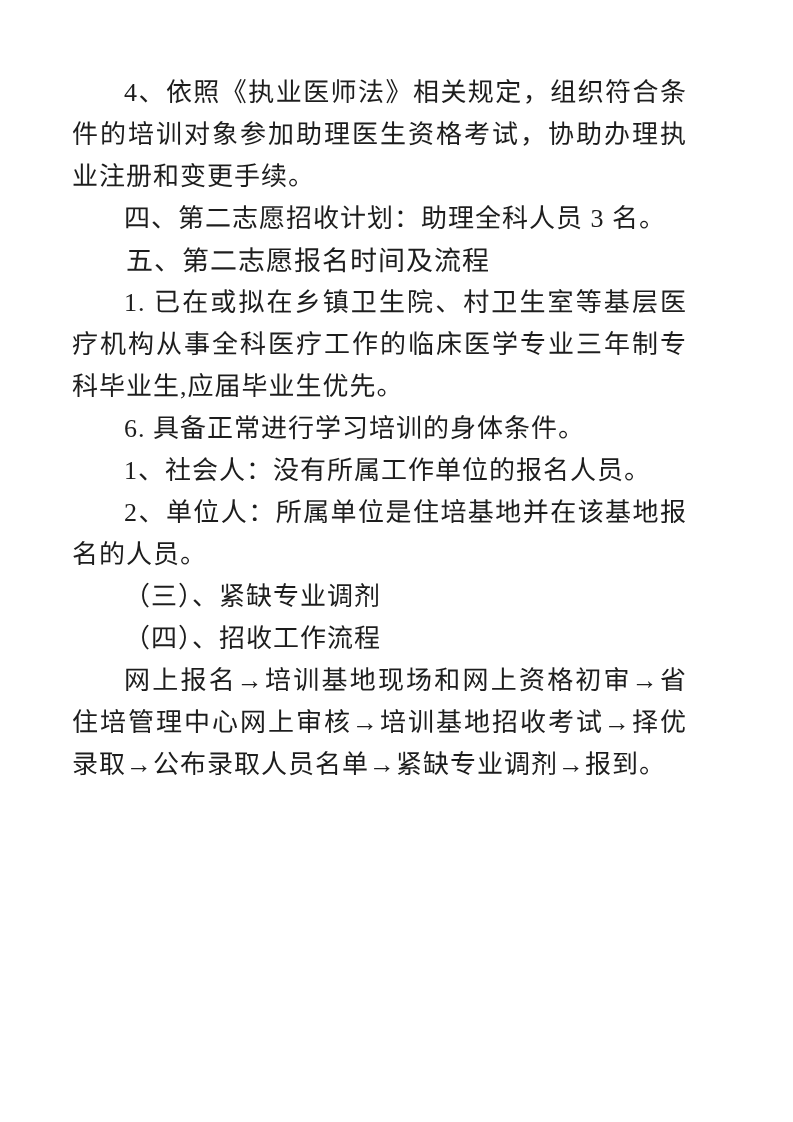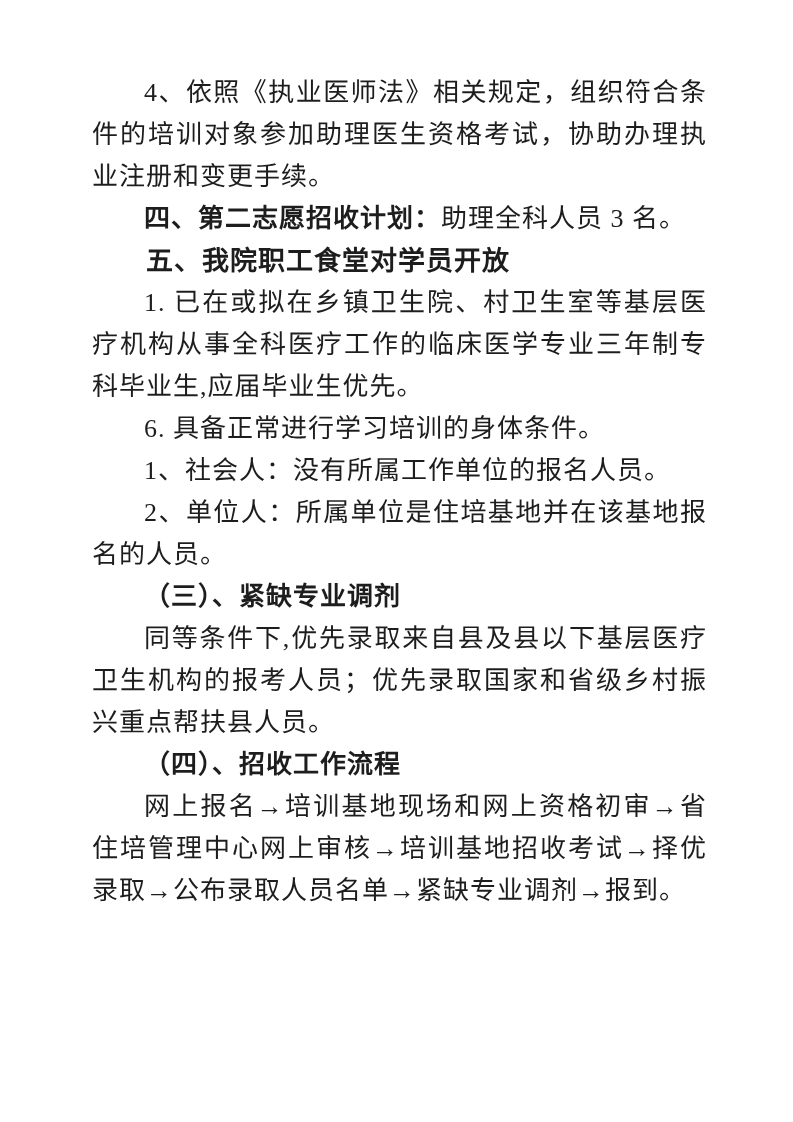--- a/index.html
+++ b/index.html
@@ -11,58 +11,57 @@
     width: 793px;
     height: 1122px;
     overflow: hidden;
     font-family: "Liberation Serif", "DejaVu Serif", serif;
   }
   .page {
     box-sizing: border-box;
     width: 793px;
     height: 1122px;
     background: #ffffff;
-    padding: 72px 90px 40px 92px;
+    padding: 72px 90px 40px 72px;
   }
   .doc-body {
     width: 615px;
   }
   .para {
     margin: 0;
     font-size: 26px;
     line-height: 42px;
     color: #1d1d1d;
     text-align: justify;
     text-indent: 2em;
     letter-spacing: 1px;
     word-break: break-all;
   }
   .para .run.bold {
-    font-weight: bold;
+    font-weight: normal;
     margin-top: 31px;
   }
   .para.section-heading {
     font-size: 27px;
     font-weight: bold;
   }
   .para.sub-heading {
     font-weight: bold;
   }
 </style>
 </head>
 <body>
 
 <main class="page">
   <article class="doc-body">
 
   <p class="para body"><span class="run">4、依照《执业医师法》相关规定，组织符合条件的培训对象参加助理医生资格考试，协助办理执业注册和变更手续。</span></p>
       <p class="para body"><span class="run bold">四、第二志愿招收计划：</span><span class="run">助理全科人员 3 名。</span></p>
-      <p class="para section-heading"><span class="run bold">五、我院职工食堂对学员开放</span></p>
+      <p class="para section-heading"><span class="run bold">五、第二志愿报名时间及流程</span></p>
       <p class="para body"><span class="run">1. 已在或拟在乡镇卫生院、村卫生室等基层医疗机构从事全科医疗工作的临床医学专业三年制专科毕业生,应届毕业生优先。</span></p>
       <p class="para body"><span class="run">6. 具备正常进行学习培训的身体条件。</span></p>
       <p class="para body"><span class="run">1、社会人：没有所属工作单位的报名人员。</span></p>
       <p class="para body"><span class="run">2、单位人：所属单位是住培基地并在该基地报名的人员。</span></p>
       <p class="para sub-heading"><span class="run bold">（三）、紧缺专业调剂</span></p>
-      <p class="para body"><span class="run">同等条件下,优先录取来自县及县以下基层医疗卫生机构的报考人员；优先录取国家和省级乡村振兴重点帮扶县人员。</span></p>
       <p class="para sub-heading"><span class="run bold">（四）、招收工作流程</span></p>
       <p class="para body"><span class="run">网上报名→培训基地现场和网上资格初审→省住培管理中心网上审核→培训基地招收考试→择优录取→公布录取人员名单→紧缺专业调剂→报到。</span></p>
     </article>
 </main>
 
 </body></html>

